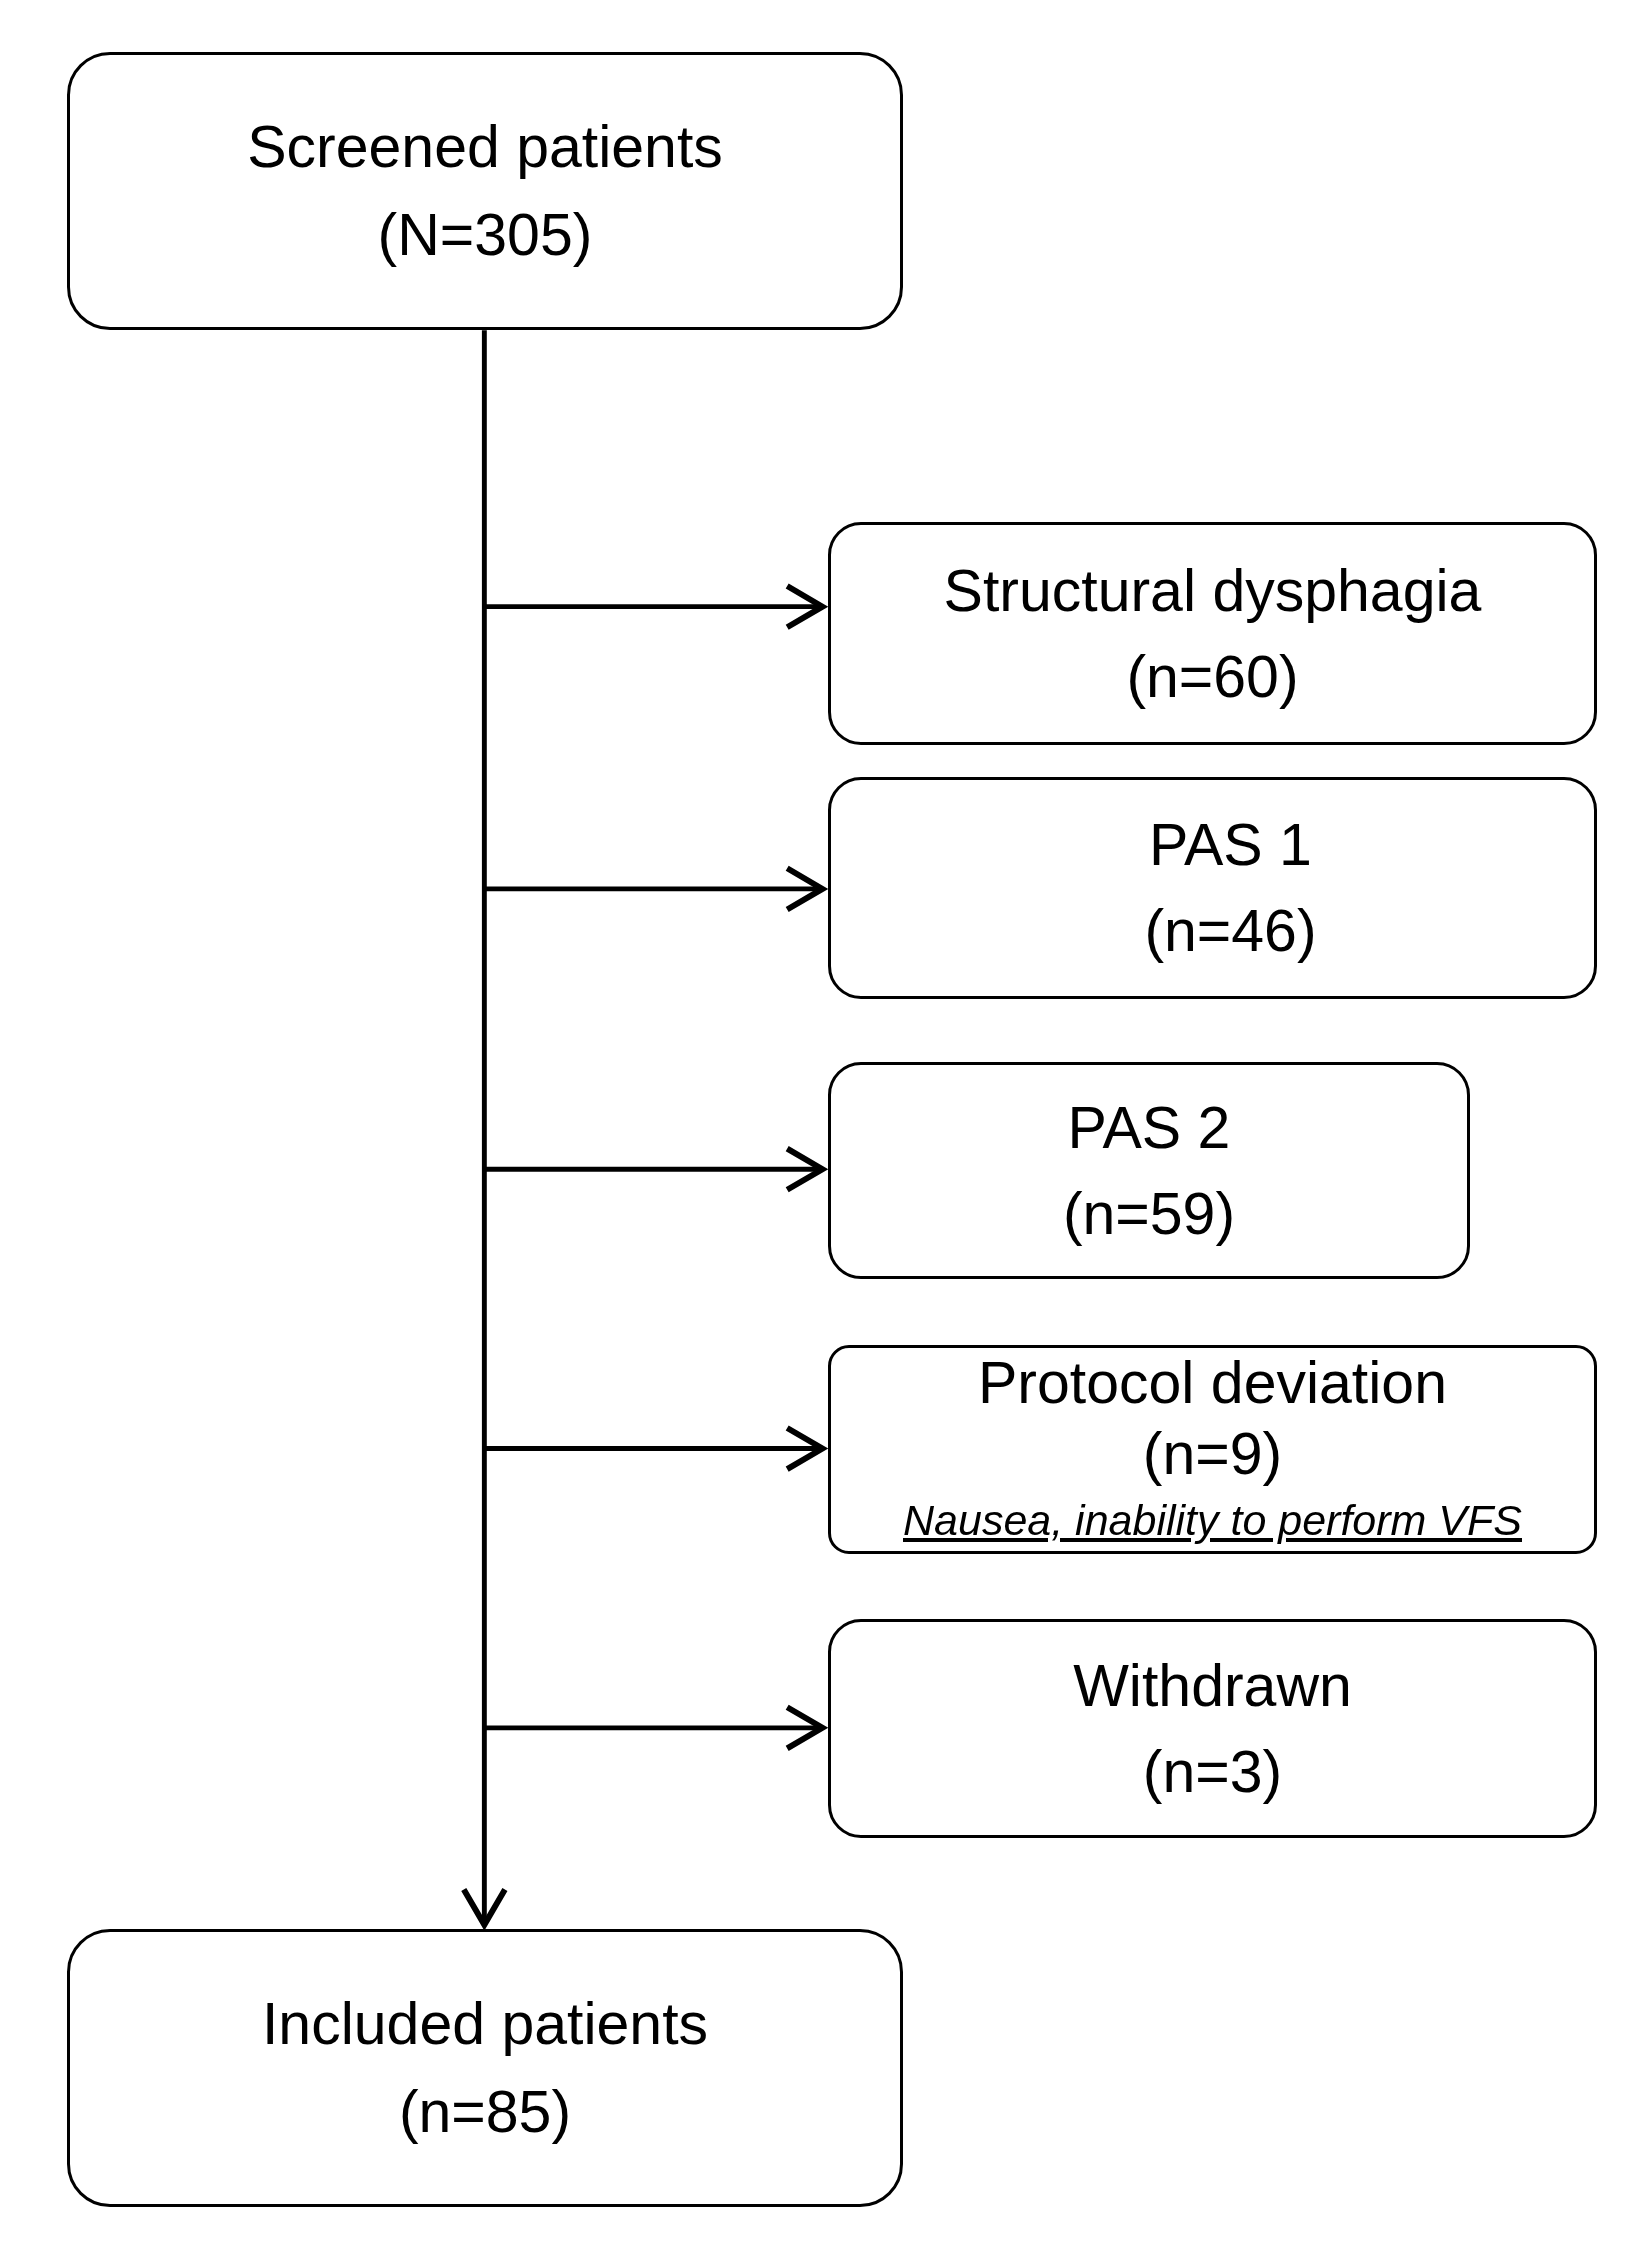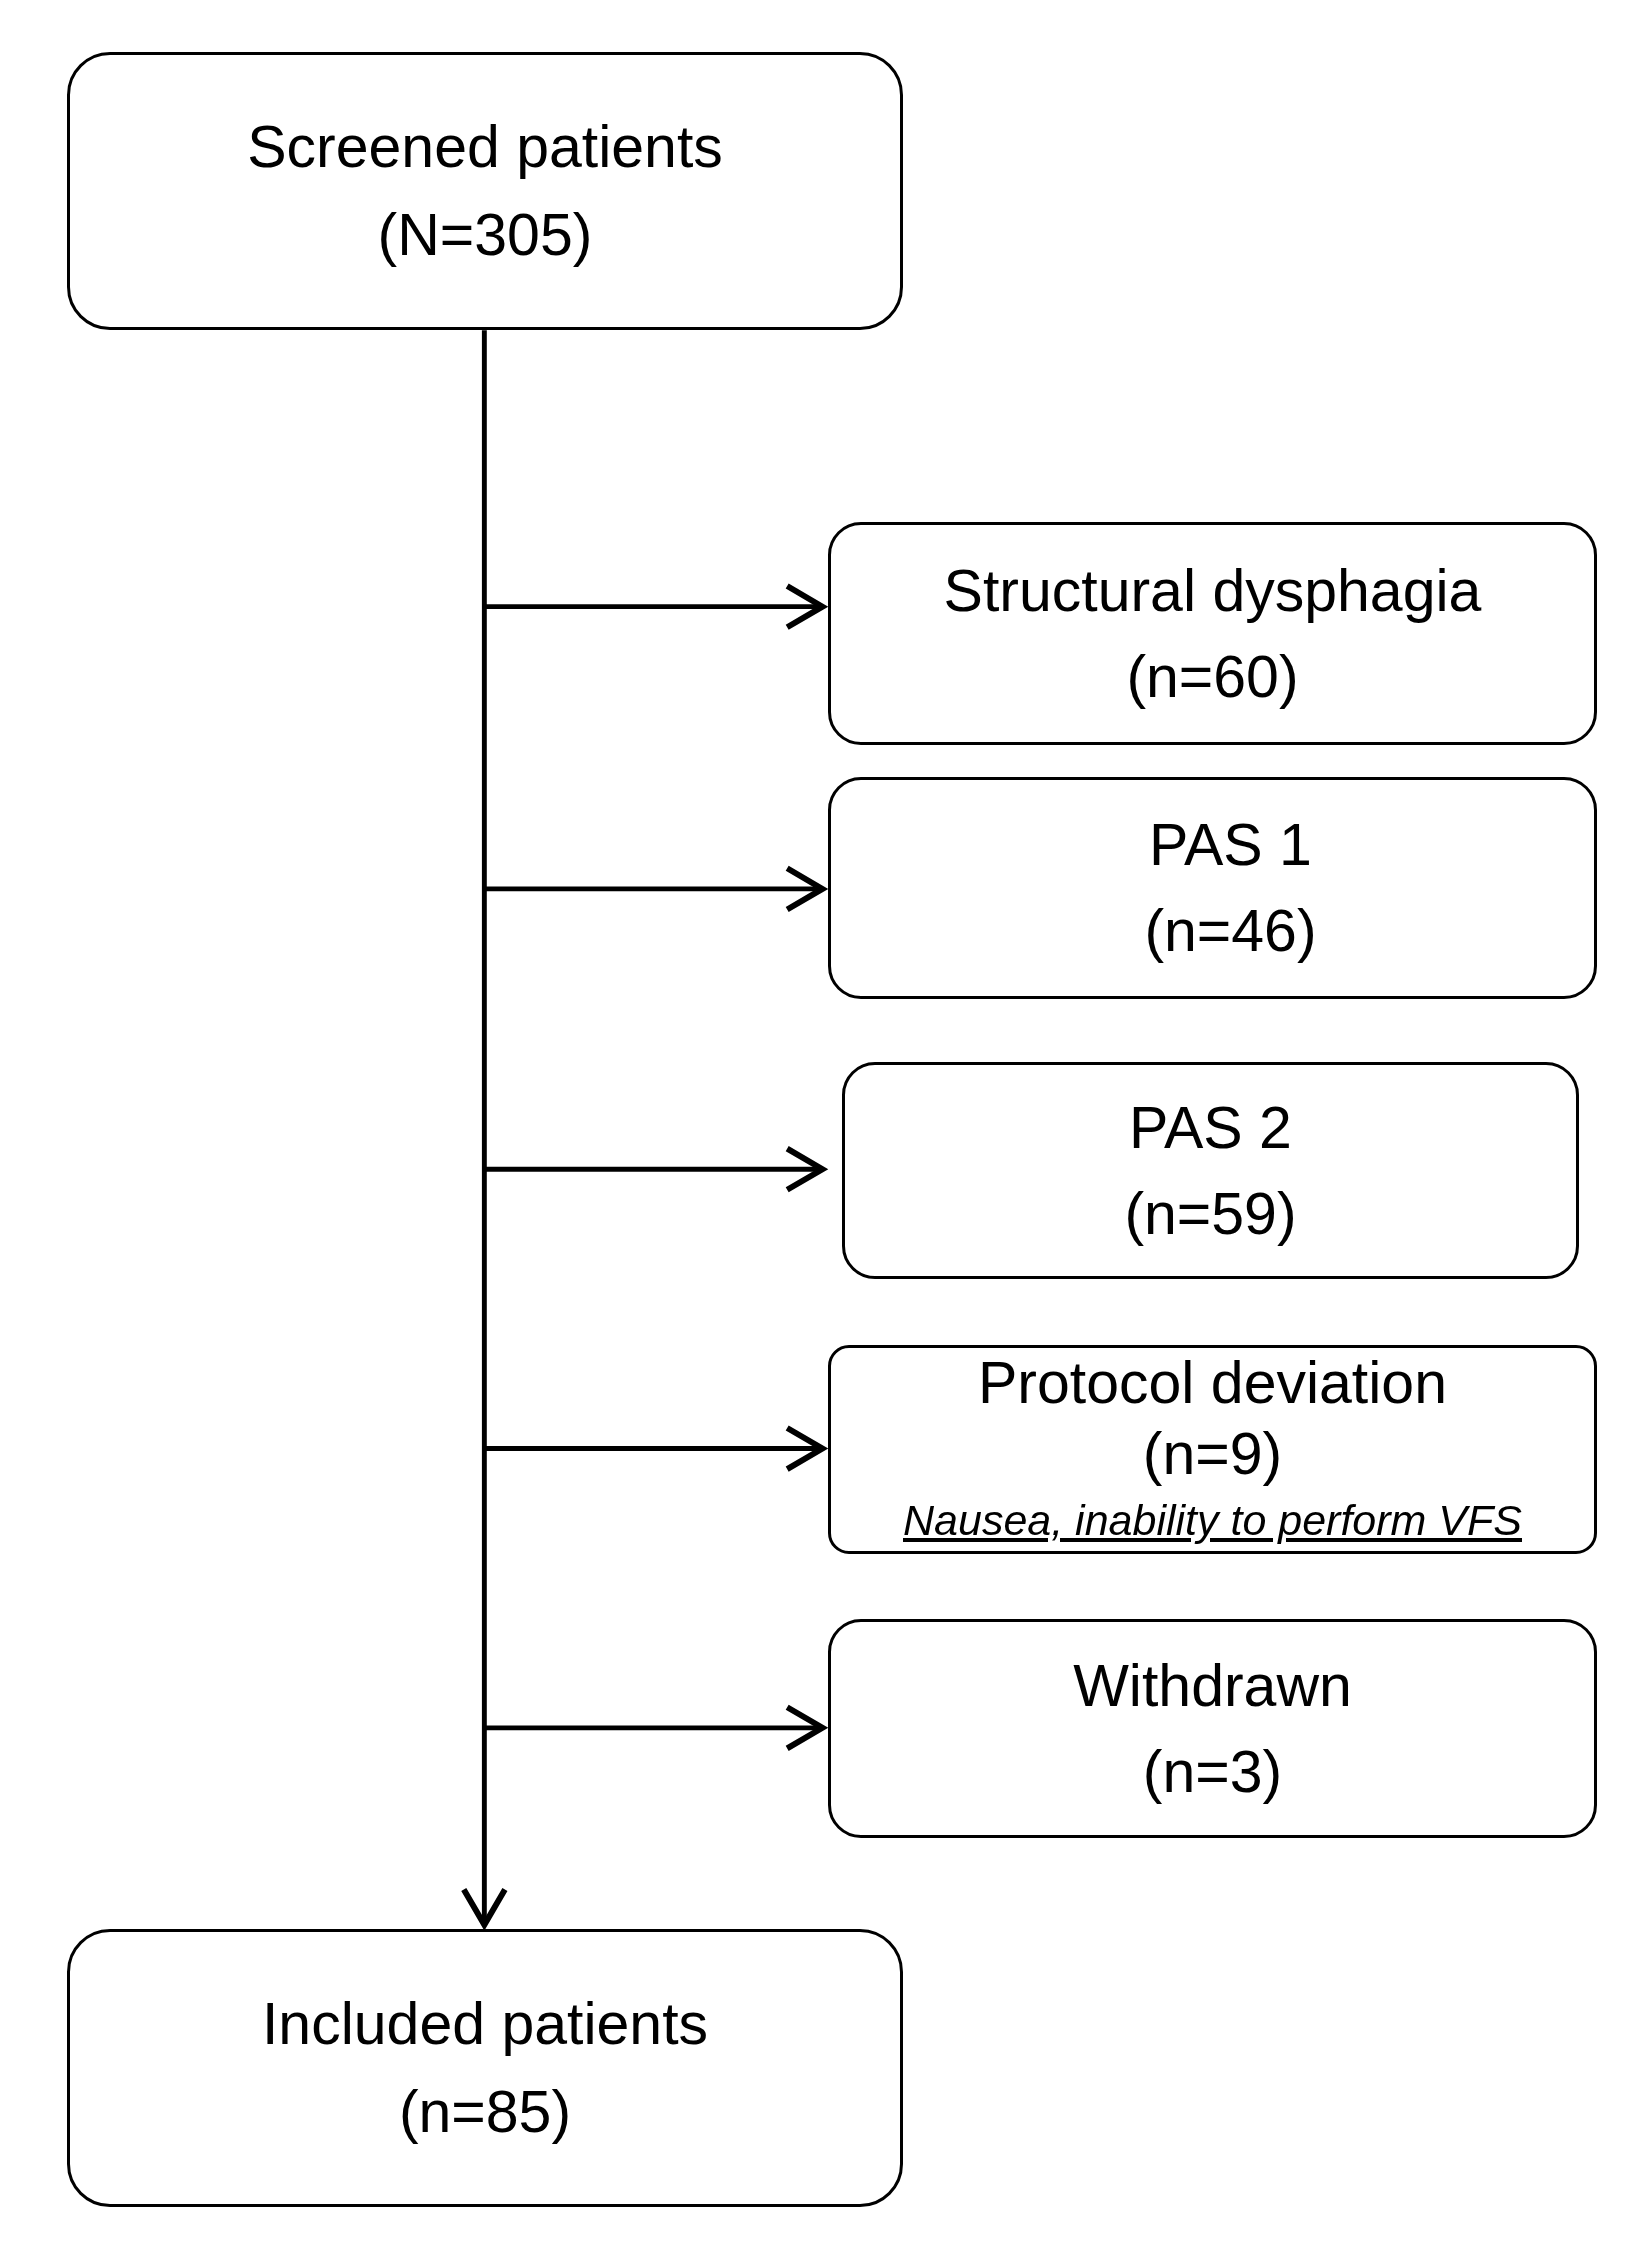--- a/index.html
+++ b/index.html
@@ -57,21 +57,21 @@
     font-size: 43px;
     font-style: italic;
     line-height: 61px;
     white-space: nowrap;
     text-decoration: underline;
   }
   
   #node-screened            { left: 67px;  top: 52px;   width: 836px; height: 278px; }
   #node-structural          { left: 828px; top: 495px;  width: 769px; height: 223px; margin-top: 27px; }
   #node-pas1                { left: 828px; top: 777px;  width: 769px; height: 222px; padding-left: 36px; }
-  #node-pas2                { left: 828px; top: 1062px; width: 737px; height: 217px; margin-left: 14px; }
+  #node-pas2                { left: 828px; top: 1062px; width: 642px; height: 217px; }
   #node-protocol-deviation  { left: 828px; top: 1345px; width: 769px; height: 209px; border-radius: 21px; }
   #node-withdrawn           { left: 828px; top: 1619px; width: 769px; height: 219px; }
   #node-included            { left: 67px;  top: 1929px; width: 836px; height: 278px; }
 </style>
 </head>
 <body>
 
 <div id="canvas">
 
   <svg id="connectors" viewBox="0 0 1675 2306" xmlns="http://www.w3.org/2000/svg">

